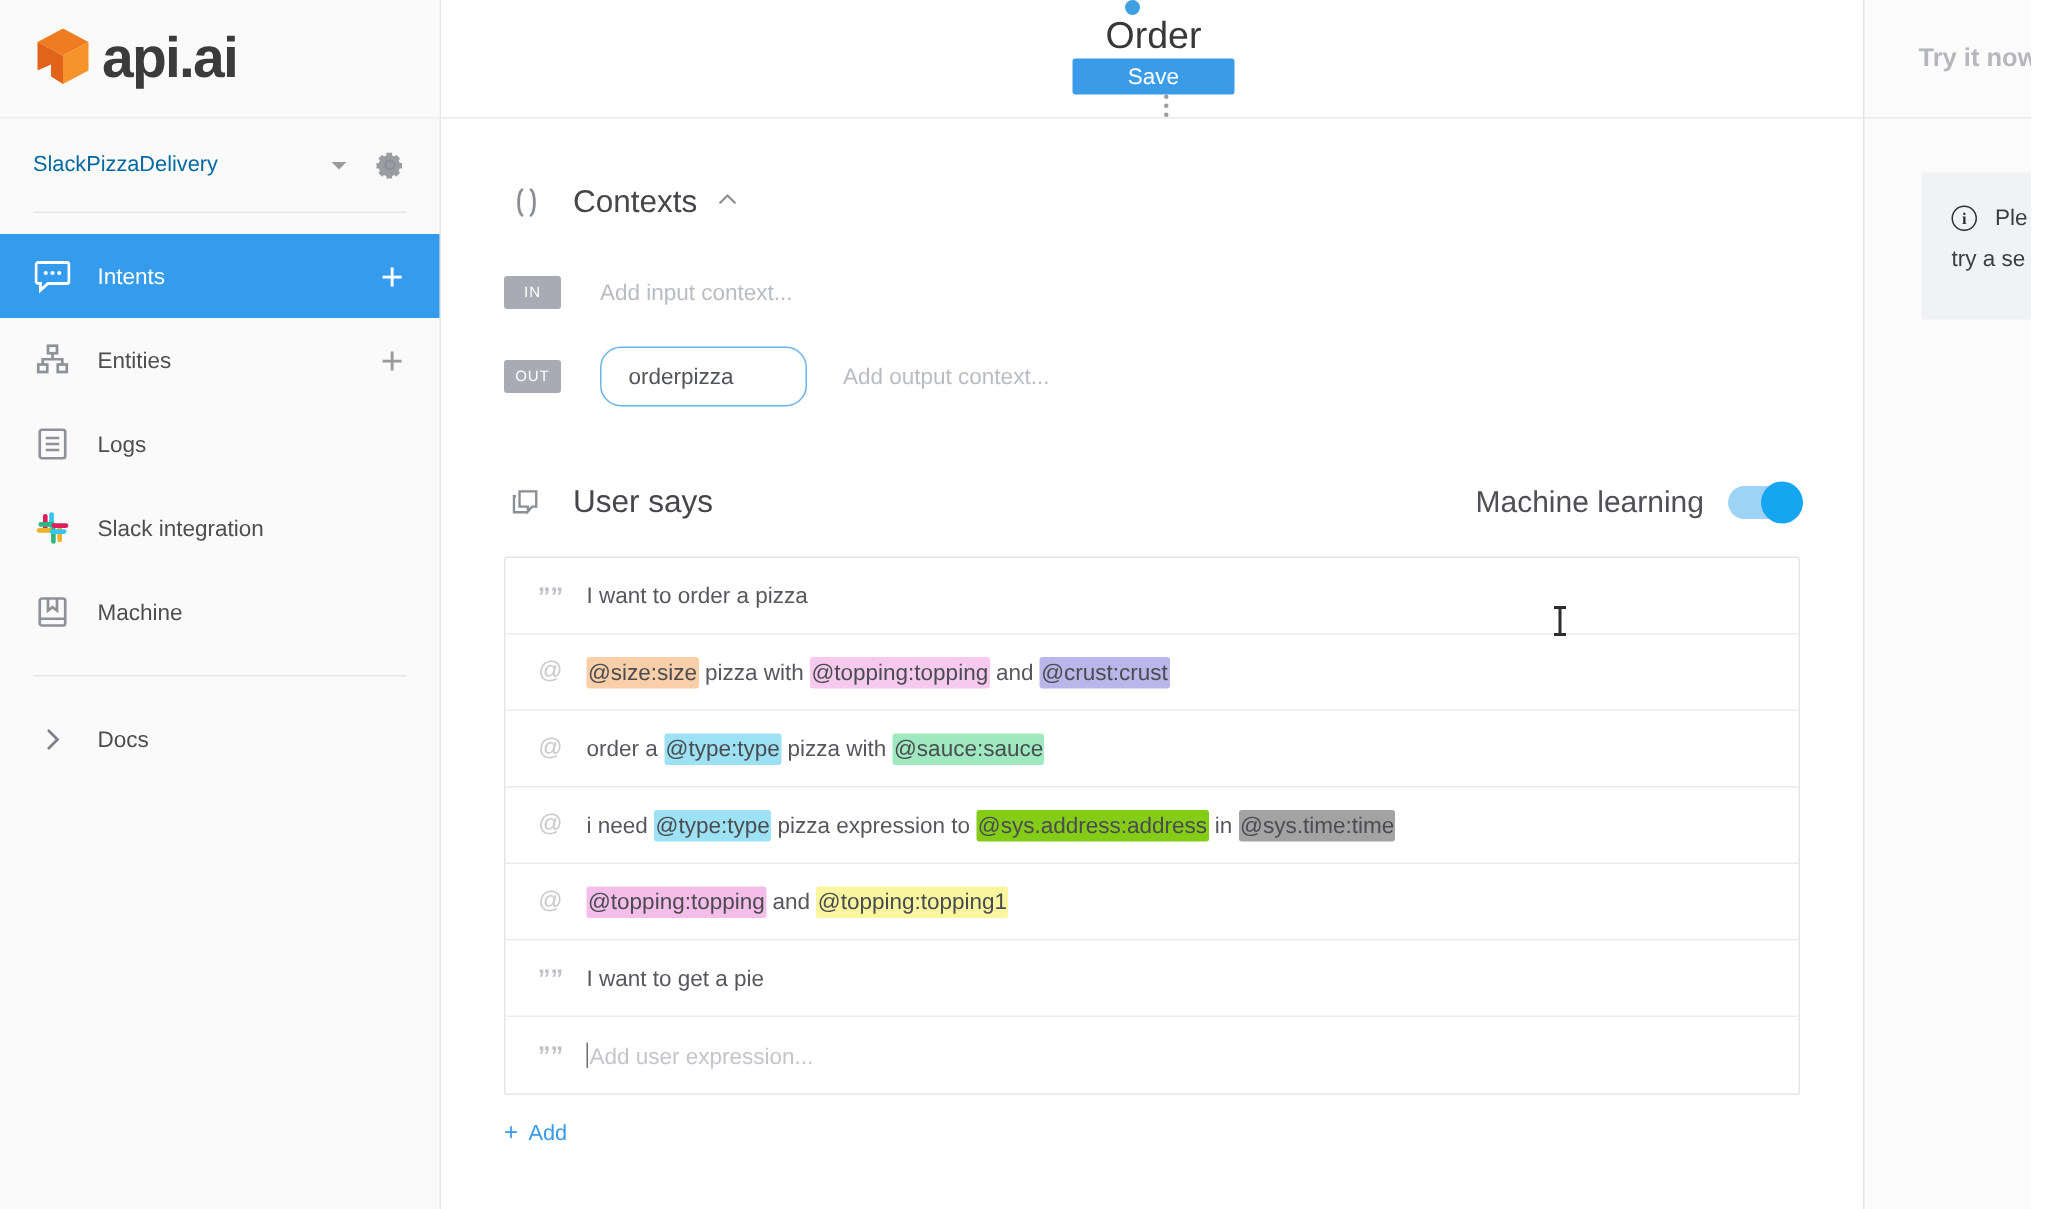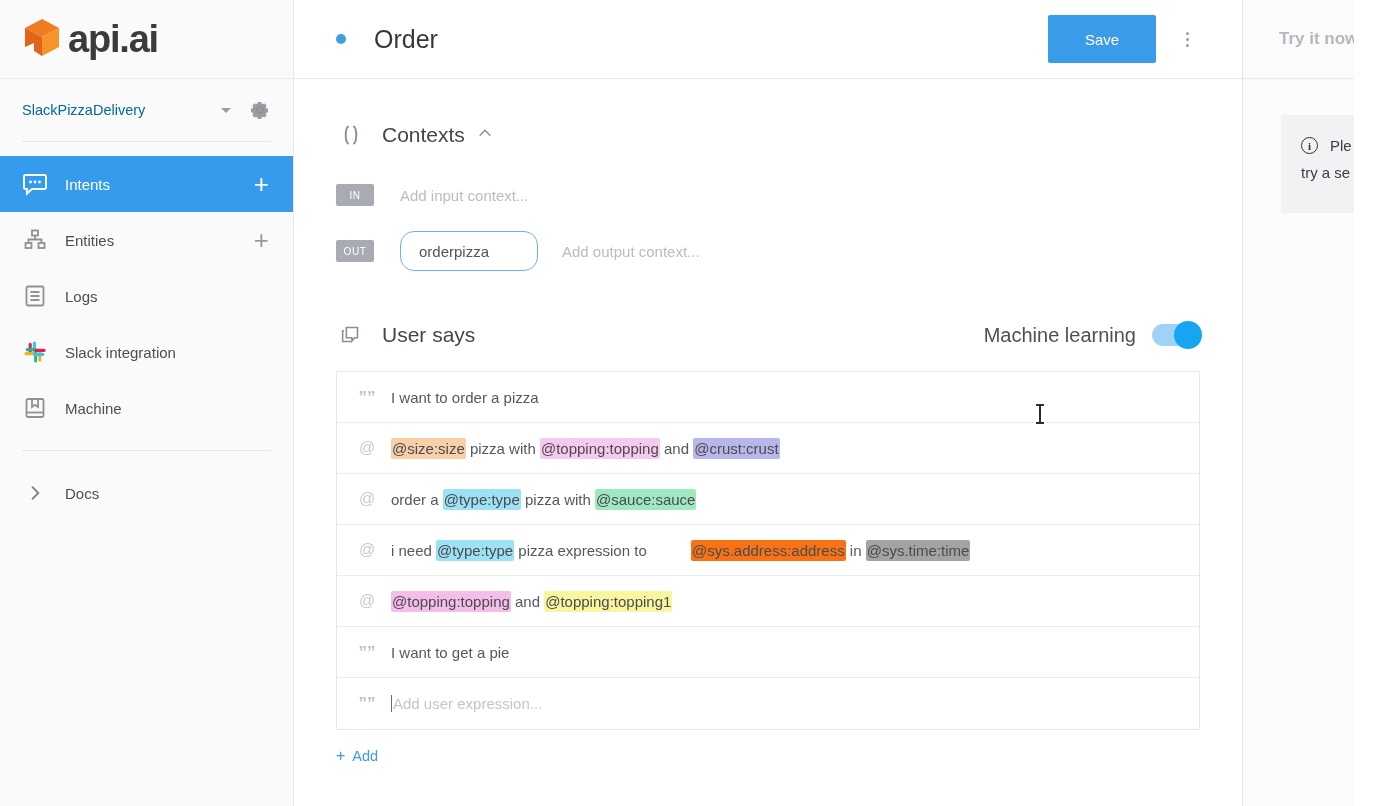--- a/index.html
+++ b/index.html
@@ -77,20 +77,21 @@
     flex: 1 1 auto; height: 806px;
     position: relative; background: #ffffff;
     border-right: 1px solid #e4e4e4;
     max-width: 973px;
   }
   .main-header {
     height: 79px; display: flex; align-items: center;
     padding: 0 40px 0 42px;
     border-bottom: 1px solid #e9e9e9;
     background: #fff;
+    flex-direction: column;
   }
   .status-dot {
     width: 10px; height: 10px; border-radius: 50%;
     background: #3f9fe0; flex: 0 0 10px; margin-right: 28px;
   }
   .intent-title { font-size: 25px; color: #37383a; flex: 1; }
   .save-button {
     background: #3a9be8; color: #fff;
     font-size: 15px; border: none;
     width: 108px; height: 48px; border-radius: 2px;
@@ -406,21 +407,21 @@
           <div class="say-row">
             <span class="row-icon">
               <span class="at-glyph">@</span>
             </span>
             <span class="say-text"><span>order a </span><span class="ent" style="background: rgb(157, 225, 245);">@type:type</span><span> pizza with </span><span class="ent" style="background: rgb(159, 233, 192);">@sauce:sauce</span></span>
           </div>
           <div class="say-row">
             <span class="row-icon">
               <span class="at-glyph">@</span>
             </span>
-            <span class="say-text"><span>i need </span><span class="ent" style="background: rgb(157, 225, 245);">@type:type</span><span> pizza expression to </span><span class="ent" style="background: #f97316; margin-left: 40px;">@sys.address:address</span><span> in </span><span class="ent" style="background: #a3a3a3; margin-top: 30px;">@sys.time:time</span></span>
+            <span class="say-text"><span>i need </span><span class="ent" style="background: rgb(157, 225, 245);">@type:type</span><span> pizza expression to </span><span class="ent" style="background: #84cc16;">@sys.address:address</span><span> in </span><span class="ent" style="background: #a3a3a3; margin-top: 30px;">@sys.time:time</span></span>
           </div>
           <div class="say-row">
             <span class="row-icon">
               <span class="at-glyph">@</span>
             </span>
             <span class="say-text"><span class="ent" style="background: rgb(245, 189, 234);">@topping:topping</span><span> and </span><span class="ent" style="background: rgb(250, 246, 160);">@topping:topping1</span></span>
           </div>
           <div class="say-row">
             <span class="row-icon">
               <span class="quote-glyph">””</span>

